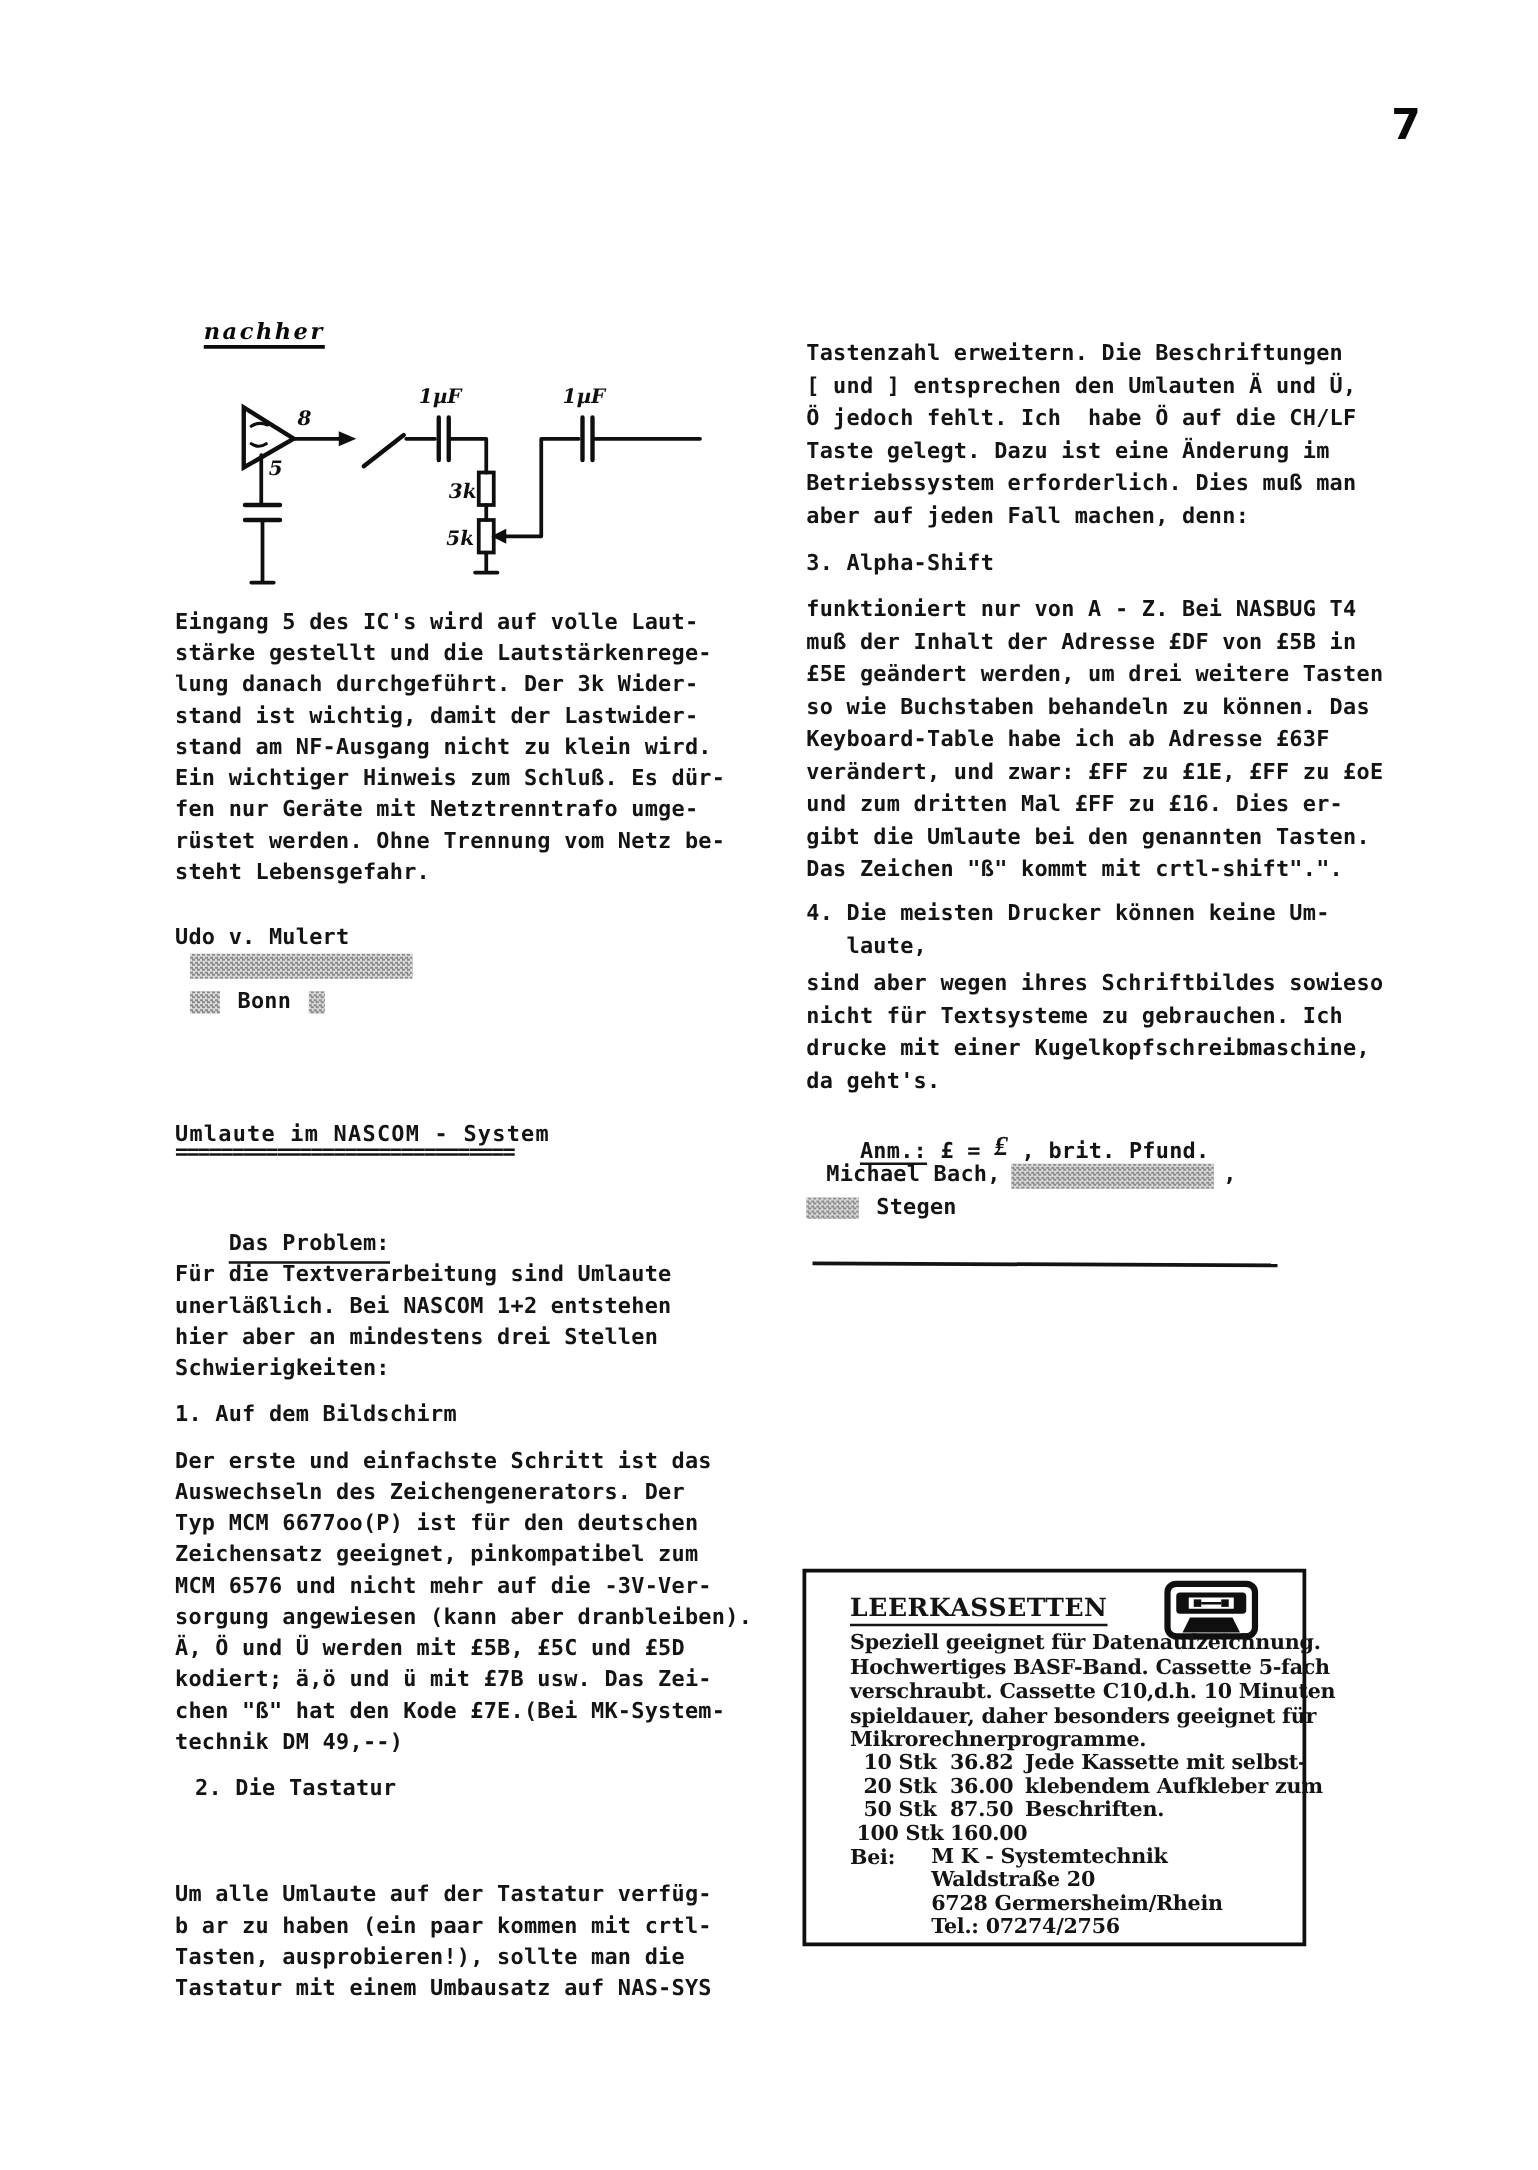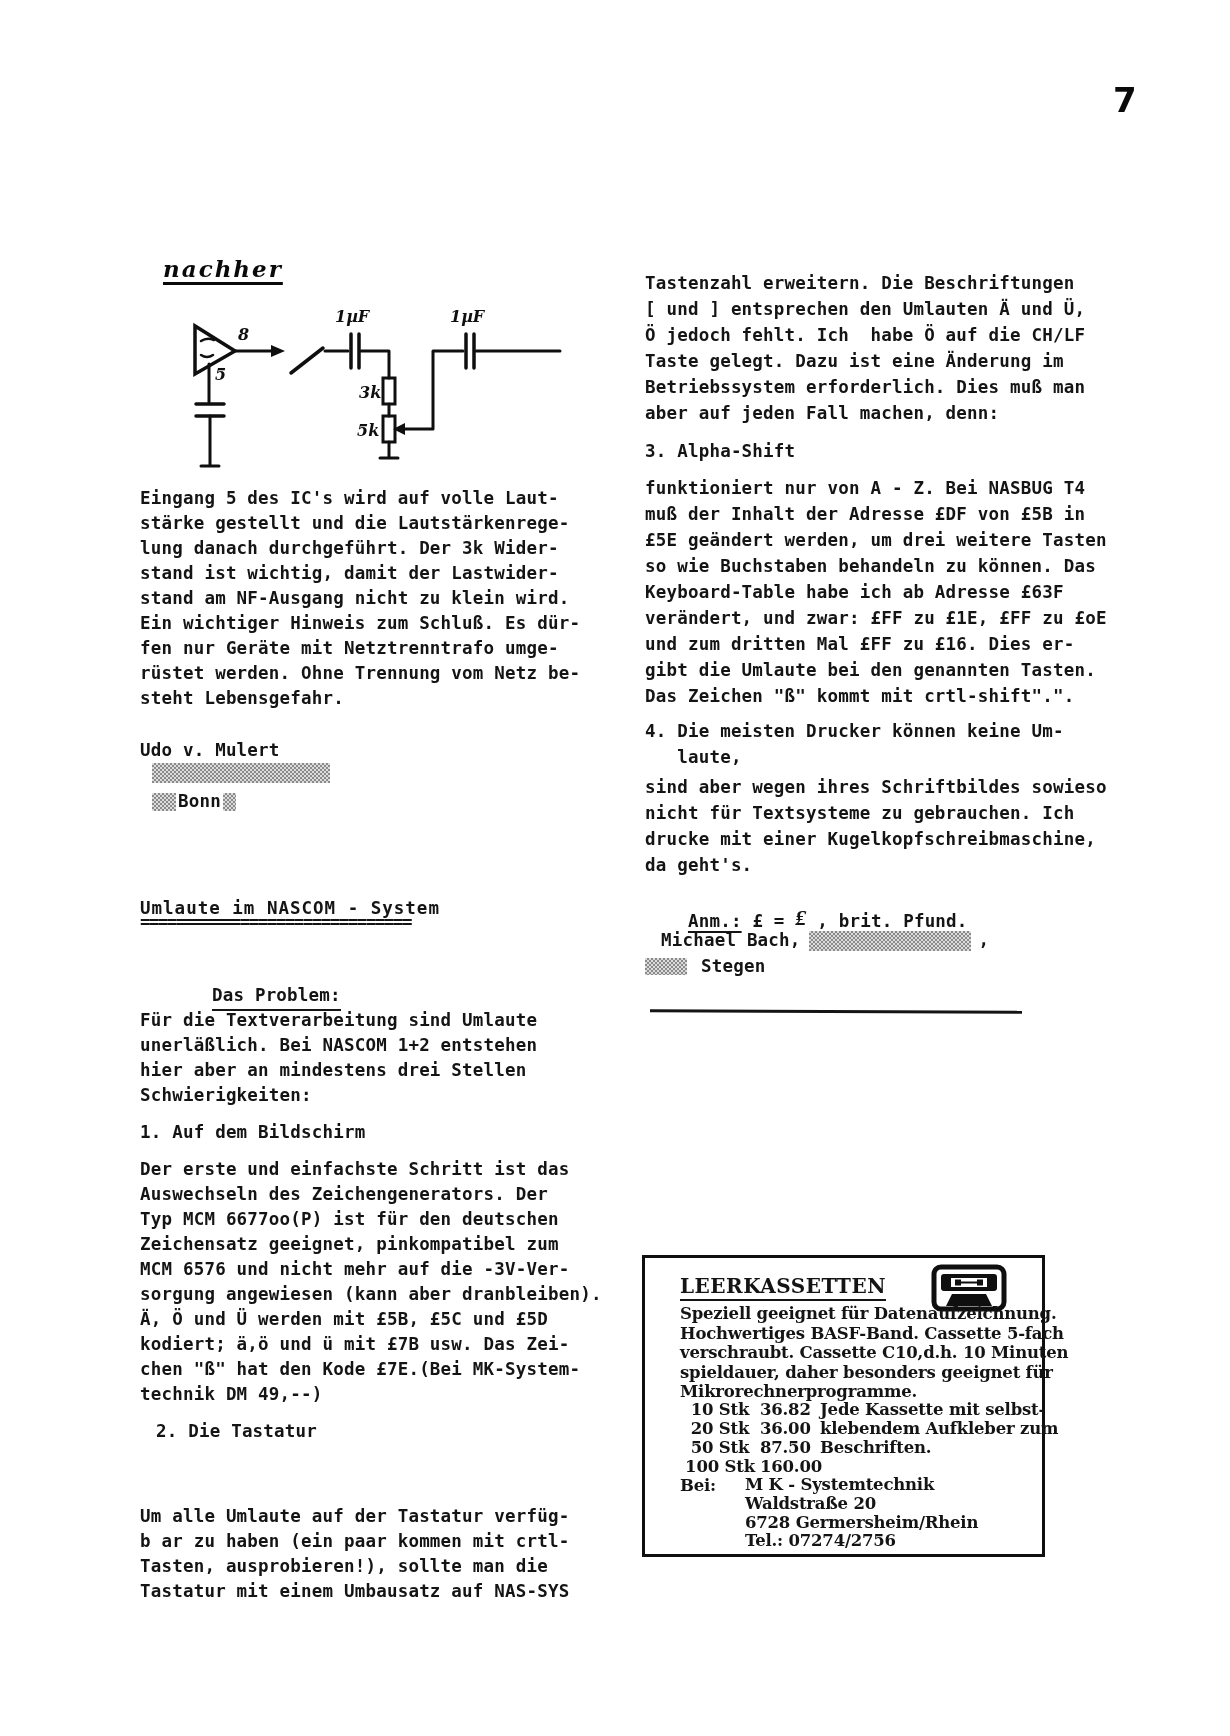--- a/index.html
+++ b/index.html
@@ -7,27 +7,27 @@
     position:relative;width:1230px;height:1736px;background:#ffffff;
     margin:0 auto;overflow:hidden;color:#111;
   }
   .mono{
     font-family:"DejaVu Sans Mono",monospace;font-weight:bold;
     font-size:17.5px;line-height:25px;white-space:pre;color:#141414;
     letter-spacing:0.2px;
   }
   .lh26{line-height:26px;}
   .abs{position:absolute;}
-  .heading-underline{border-bottom:2px solid #141414;padding-bottom:1px;display:inline-block;margin-left:29px;}
+  .heading-underline{border-bottom:2px solid #141414;padding-bottom:1px;display:inline-block;}
   .pagenum{
     font-family:"DejaVu Sans",sans-serif;font-weight:bold;font-size:34px;color:#0a0a0a;
   }
   .script{
     font-family:"DejaVu Serif",serif;font-style:italic;font-weight:bold;
-    font-size:23px;letter-spacing:2px;color:#0a0a0a;
+    font-size:18px;letter-spacing:2px;color:#0a0a0a;
     text-decoration:underline;text-decoration-thickness:2.5px;text-underline-offset:5px;
   }
   .redact{
     background:repeating-conic-gradient(#8a8a8a 0% 25%, #dcdcdc 0% 50%) 0 0 / 4px 4px;
     display:inline-block;
   }
   .row{display:flex;align-items:center;}
   .divider{background:#141414;height:3px;transform:rotate(0.25deg);}
   .adbox{
     border:3px solid #0f0f0f;background:#fff;
@@ -98,21 +98,21 @@
 lung danach durchgeführt. Der 3k Wider-
 stand ist wichtig, damit der Lastwider-
 stand am NF-Ausgang nicht zu klein wird.
 Ein wichtiger Hinweis zum Schluß. Es dür-
 fen nur Geräte mit Netztrenntrafo umge-
 rüstet werden. Ohne Trennung vom Netz be-
 steht Lebensgefahr.</div>
 
   <div class="abs mono" style="left:140px;top:738px;">Udo v. Mulert</div>
   <div class="abs redact" style="left:152px;top:763px;width:178px;height:20px;"></div>
-  <div class="abs row" style="left:152px;top:789px;gap:2px;">
+  <div class="abs row" style="left:152px;top:789px;gap:14px;">
     <span class="redact" style="width:24px;height:18px;"></span>
     <span class="mono">Bonn</span>
     <span class="redact" style="width:13px;height:18px;"></span>
   </div>
 
   <div class="abs mono" style="left:140px;top:896px;letter-spacing:1px;">Umlaute im NASCOM - System</div>
   <div class="abs mono" style="left:140px;top:910px;letter-spacing:-1.5px;">==============================</div>
 
   <div class="abs mono" style="left:140px;top:958px;">
     <span class="heading-underline">Das Problem:</span>

